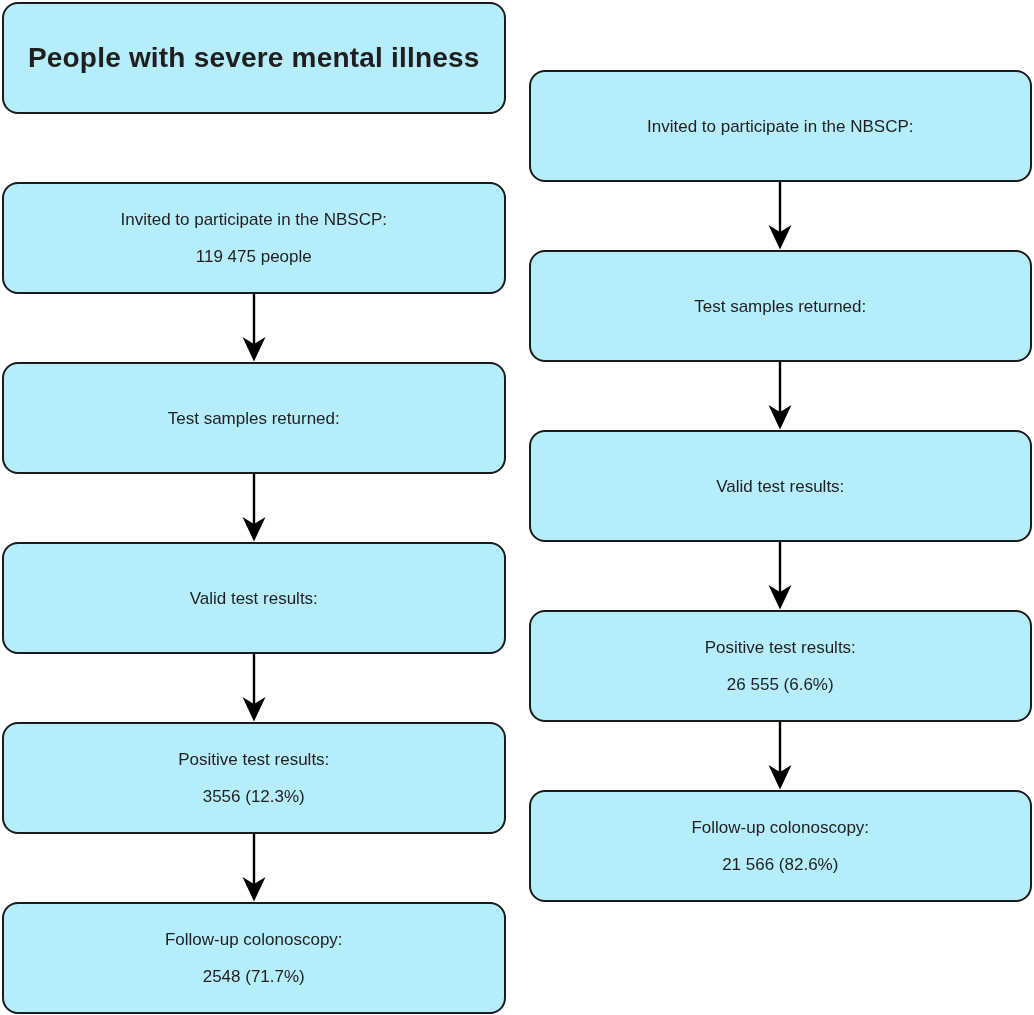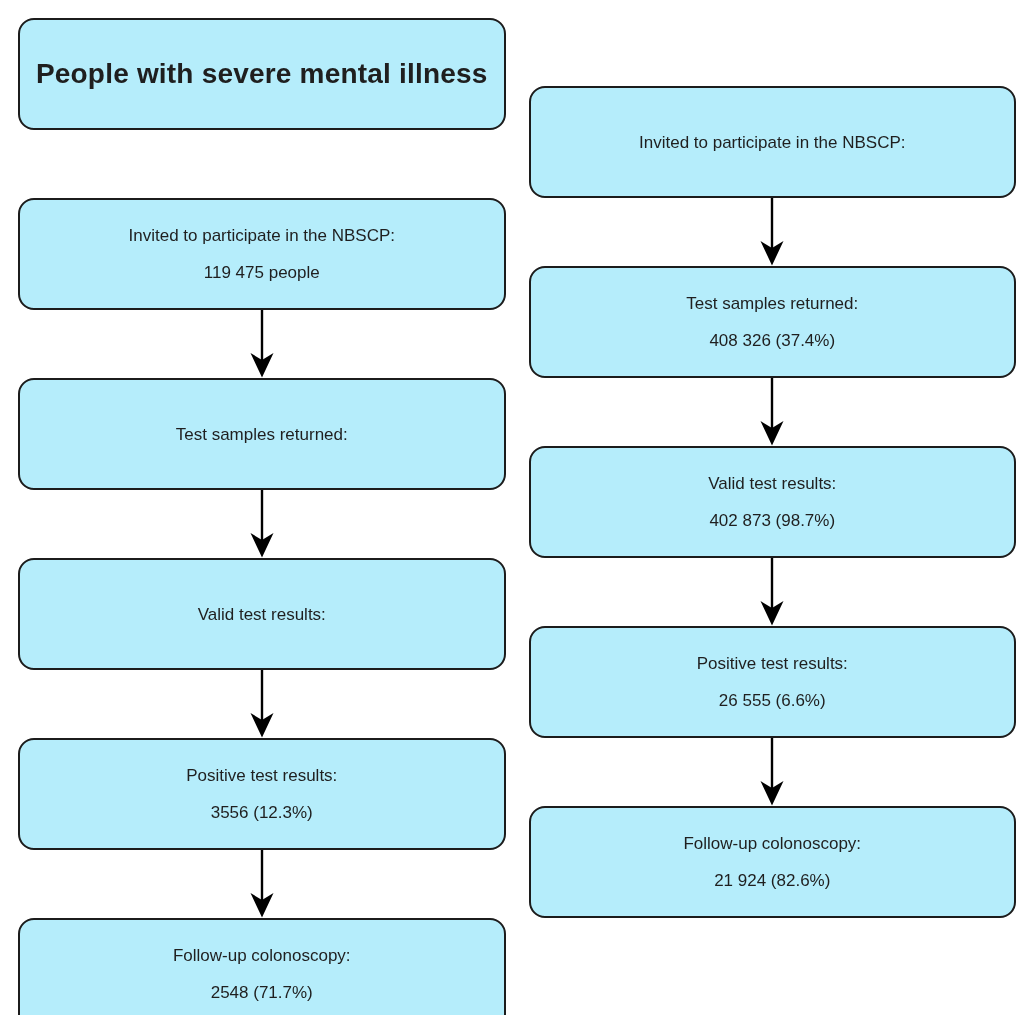--- a/index.html
+++ b/index.html
@@ -8,21 +8,21 @@
     background: #ffffff;
     font-family: "Liberation Sans", sans-serif;
     color: #1f1f1f;
   }
   .figure {
     position: relative;
     width: 1034px;
     height: 1015px;
     background: #ffffff;
     box-sizing: border-box;
-    padding: 18px;
+    padding: 2px;
     display: flex;
     gap: 23px;
   }
   .column {
     flex: 1 1 0;
     display: flex;
     flex-direction: column;
     min-width: 0;
   }
   .box {
@@ -136,33 +136,31 @@
 
     <div class="gap">
       <svg class="arrow" width="26" height="68" viewBox="0 0 26 68">
         <line x1="13" y1="0" x2="13" y2="50" stroke="#000000" stroke-width="2.4"></line>
         <path d="M13 67.5 L1.5 43 L13 50 L24.5 43 Z" fill="#000000"></path>
       </svg>
     </div>
 
     <div class="box step-box">
       <span class="line">Test samples returned:</span>
-      <span class="line">408 326 (37.4%)</span>
     </div>
 
     <div class="gap">
       <svg class="arrow" width="26" height="68" viewBox="0 0 26 68">
         <line x1="13" y1="0" x2="13" y2="50" stroke="#000000" stroke-width="2.4"></line>
         <path d="M13 67.5 L1.5 43 L13 50 L24.5 43 Z" fill="#000000"></path>
       </svg>
     </div>
 
     <div class="box step-box">
       <span class="line">Valid test results:</span>
-      <span class="line">402 873 (98.7%)</span>
     </div>
 
     <div class="gap">
       <svg class="arrow" width="26" height="68" viewBox="0 0 26 68">
         <line x1="13" y1="0" x2="13" y2="50" stroke="#000000" stroke-width="2.4"></line>
         <path d="M13 67.5 L1.5 43 L13 50 L24.5 43 Z" fill="#000000"></path>
       </svg>
     </div>
 
     <div class="box step-box">
@@ -172,17 +170,17 @@
 
     <div class="gap">
       <svg class="arrow" width="26" height="68" viewBox="0 0 26 68">
         <line x1="13" y1="0" x2="13" y2="50" stroke="#000000" stroke-width="2.4"></line>
         <path d="M13 67.5 L1.5 43 L13 50 L24.5 43 Z" fill="#000000"></path>
       </svg>
     </div>
 
     <div class="box step-box">
       <span class="line">Follow-up colonoscopy:</span>
-      <span class="line">21 924 (82.6%)</span>
+      <span class="line">21 566 (82.6%)</span>
     </div>
   </div>
 
 </div>
 
 </body></html>

